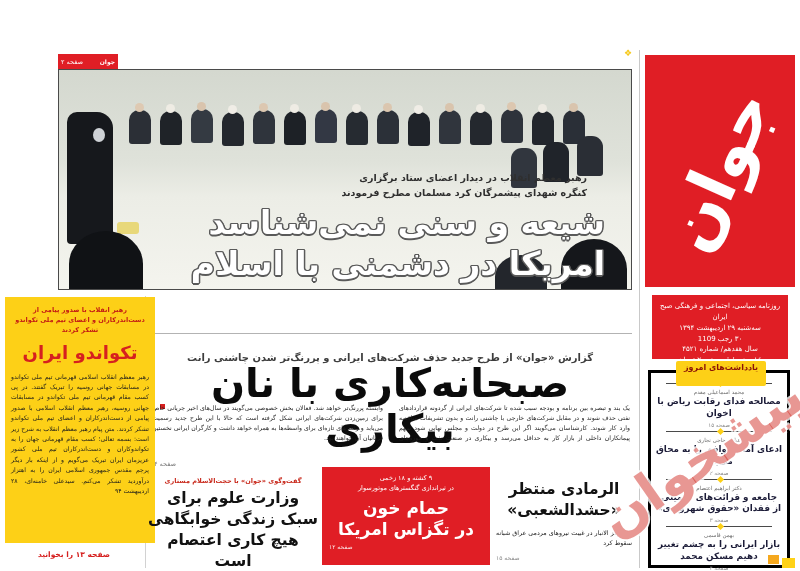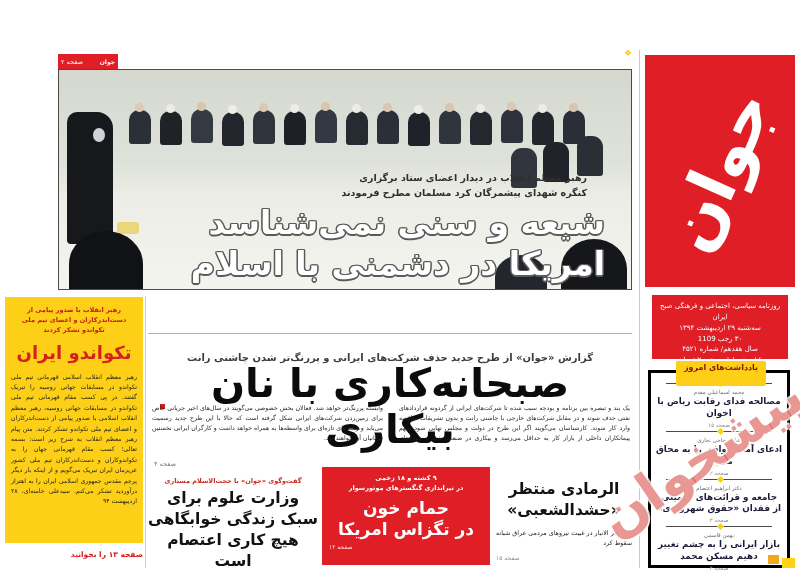--- a/index.html
+++ b/index.html
@@ -57,34 +57,34 @@
   .lead-rule{left:148px;top:333px;width:484px;height:1px;background:#b3b3b3;}
   .lead-kicker{left:148px;top:352px;width:484px;text-align:center;font-size:10px;
     font-weight:bold;color:#3d3d3d;}
   .lead-headline{left:148px;top:352px;width:484px;text-align:center;font-size:40px;
     font-weight:900;color:#0b0b0b;letter-spacing:-1px;margin-top:8px;}
   .lead-body{left:152px;top:403px;width:478px;height:56px;column-count:2;column-gap:16px;
     font-size:6.2px;line-height:1.6;text-align:justify;color:#1e1e1e;overflow:hidden;}
   .lead-sq{left:160px;top:404px;width:5px;height:5px;background:#d6201f;}
   .lead-page{left:154px;top:460px;font-size:6.5px;color:#777;}
   
-  .sport-box{left:5px;top:297px;width:138px;height:246px;background:#fdd017;
+  .sport-box{left:5px;top:297px;width:150px;height:246px;background:#fdd017;
     box-sizing:border-box;padding:8px 6px 5px;}
   .sport-kicker{font-size:6.5px;color:#c41d14;font-weight:bold;text-align:center;line-height:1.55;margin-bottom:6px;}
   .sport-title{font-size:18px;font-weight:900;color:#d6201f;text-align:center;line-height:1.3;margin-bottom:7px;}
   .sport-body{font-size:6.2px;color:#1a1a1a;text-align:justify;line-height:1.68;}
-  .sport-page{left:5px;top:550px;width:138px;text-align:right;color:#d6201f;font-size:7.5px;font-weight:bold;}
+  .sport-page{left:5px;top:550px;width:138px;text-align:center;color:#d6201f;font-size:7.5px;font-weight:bold;}
   
   .box-uni{left:148px;top:477px;width:170px;text-align:center;}
   .box-uni .kicker{font-size:6.5px;color:#c92b1e;font-weight:bold;}
   .box-uni .title{font-size:15.5px;font-weight:700;color:#121212;line-height:1.35;margin-top:3px;}
   .box-uni .page{font-size:6.5px;color:#888;text-align:right;margin-top:4px;}
   .box-texas{left:322px;top:467px;width:168px;height:98px;background:#e01e25;color:#fff;
     text-align:center;box-sizing:border-box;padding-top:7px;}
-  .box-texas .kicker{font-size:6.5px;font-weight:bold;line-height:1.5;}
+  .box-texas .kicker{font-size:6.5px;font-weight:normal;line-height:1.5;}
   .box-texas .title{font-size:17px;font-weight:900;line-height:1.25;margin-top:4px;}
   .box-texas .page{font-size:6px;opacity:.92;text-align:left;padding:0 7px;margin-top:3px;}
   .box-ramadi{left:496px;top:479px;width:136px;text-align:center;}
   .box-ramadi .title{font-size:15.5px;font-weight:900;color:#121212;line-height:1.35;}
   .box-ramadi .body{font-size:6.3px;color:#222;text-align:justify;line-height:1.6;margin-top:7px;}
   .box-ramadi .body::before{content:"";display:inline-block;width:5px;height:5px;
     background:#d6201f;margin-left:3px;}
   .box-ramadi .page{font-size:6px;color:#888;text-align:left;margin-top:6px;}
   
   .watermark{left:588px;top:424px;width:230px;font-size:54px;font-weight:900;color:rgba(210,48,40,.5);

